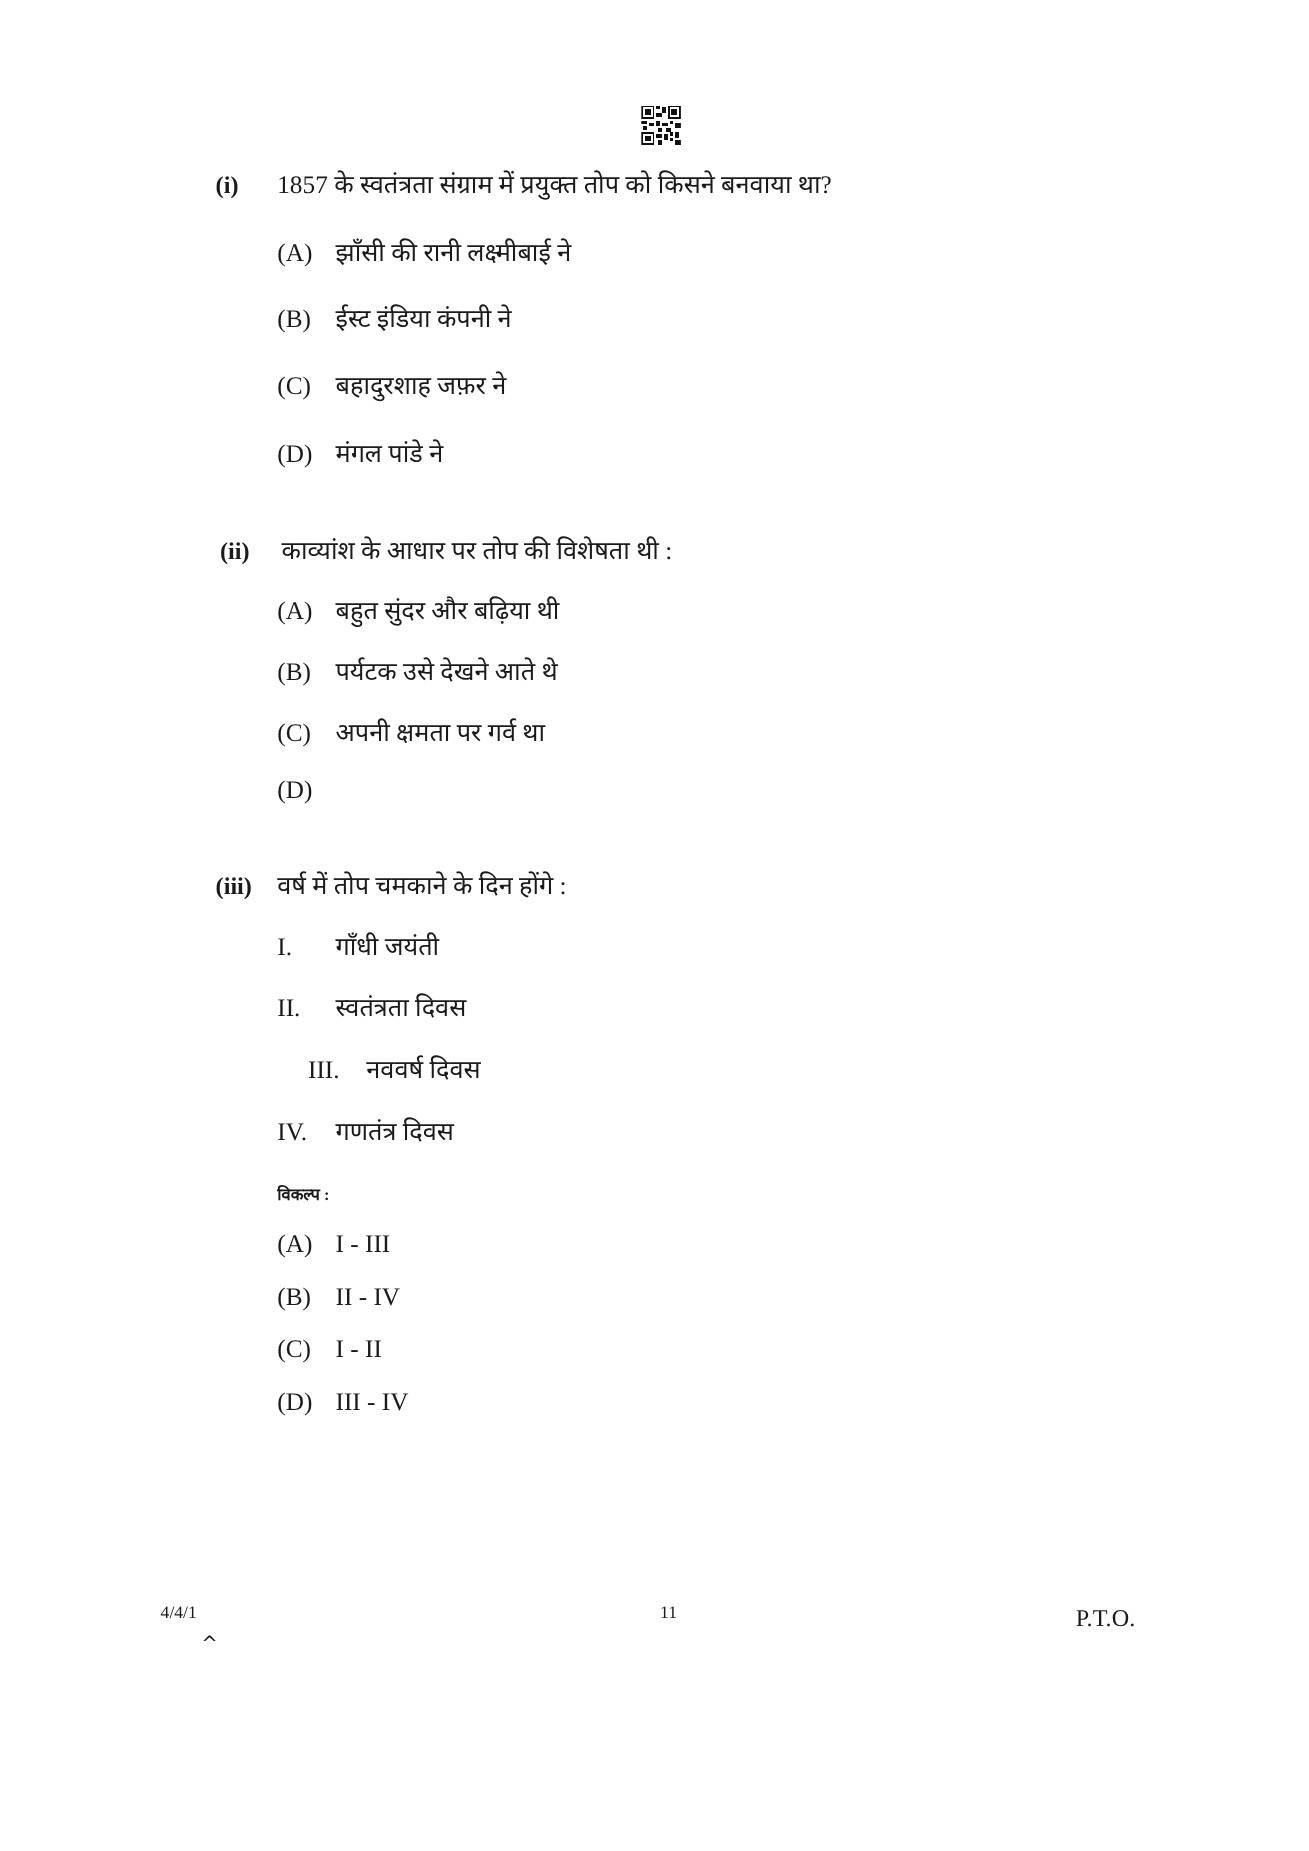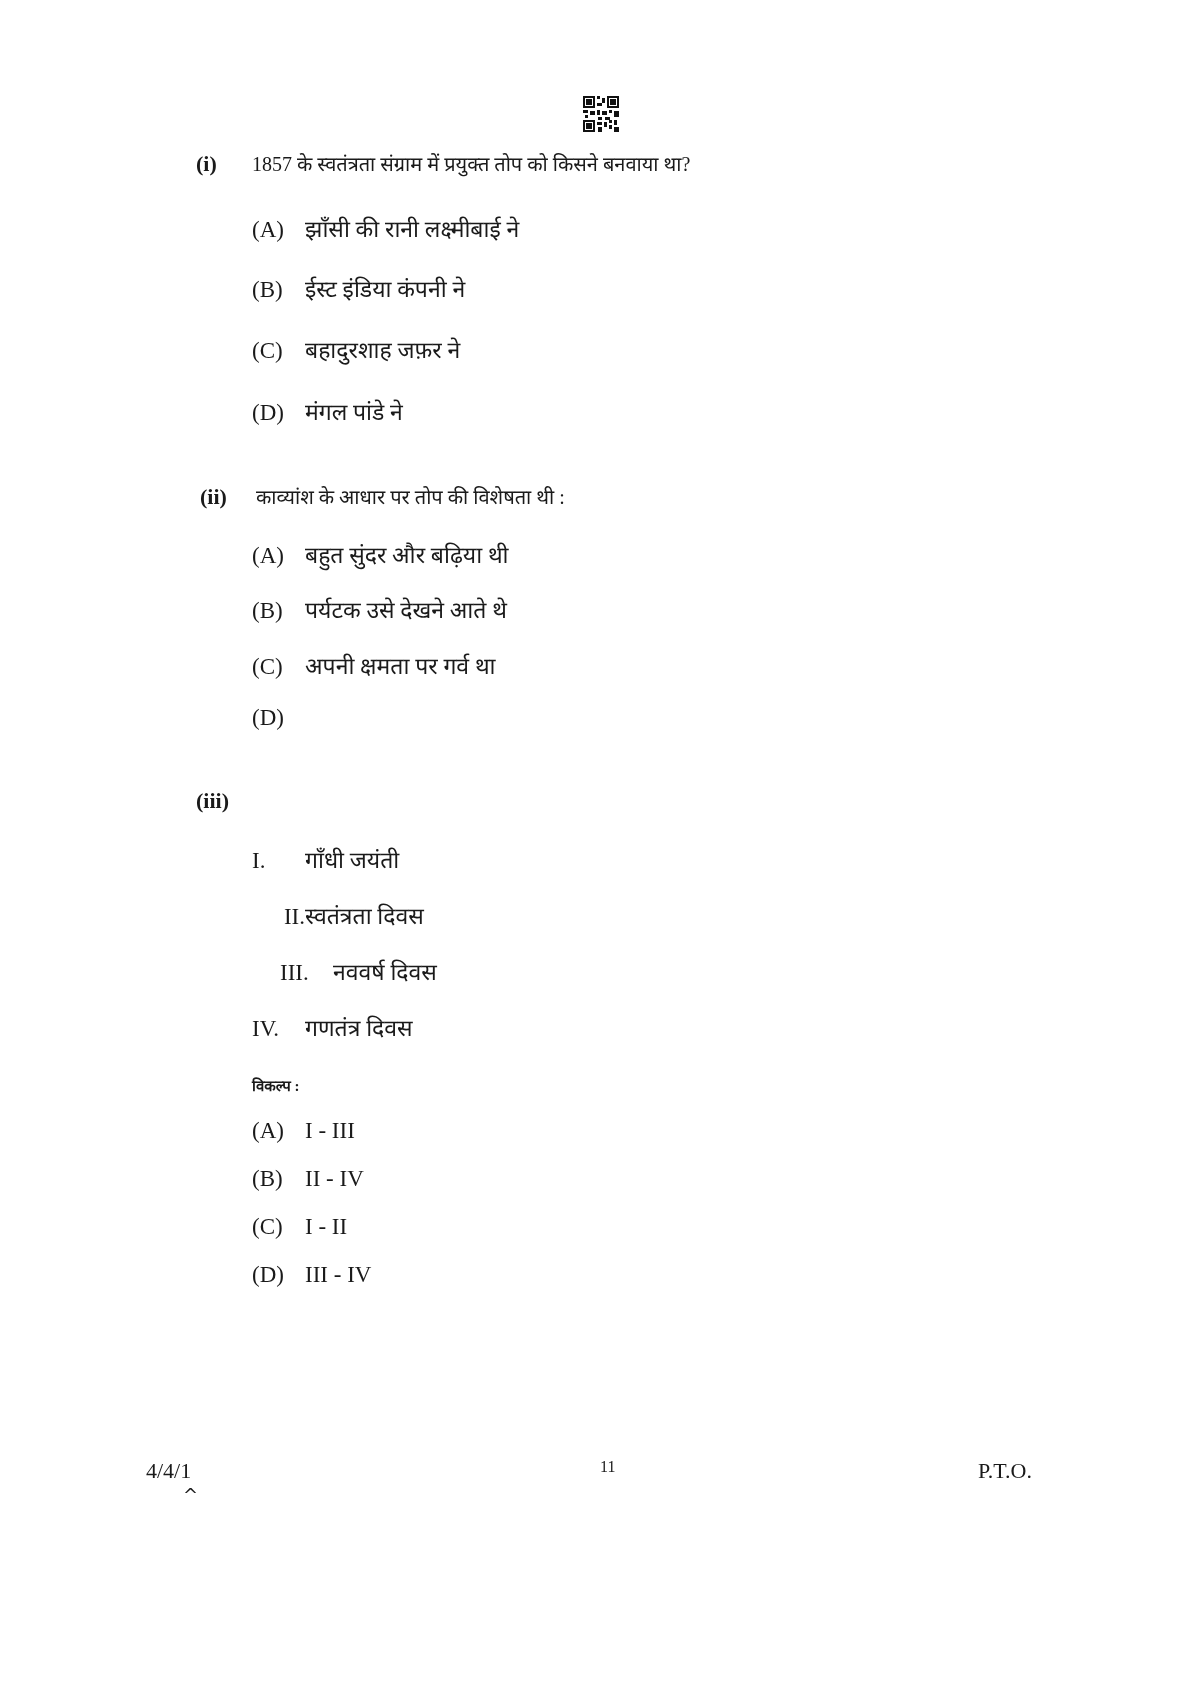--- a/index.html
+++ b/index.html
@@ -28,21 +28,21 @@
       align-items: baseline;
       font-size: 23px;
       white-space: nowrap;
     }
     .q-num {
       font-weight: bold;
       display: inline-block;
       width: 56px;
       font-size: 22px;
     }
-    .q-text { font-size: 20px; }
+    .q-text { font-size: 23px; }
     .opt-row {
       position: absolute;
       left: 252px;
       display: flex;
       align-items: baseline;
       font-size: 23px;
       white-space: nowrap;
     }
     .opt-label {
       display: inline-block;
@@ -70,21 +70,21 @@
       position: absolute;
       left: 252px;
       top: 1075px;
       font-size: 15px;
       font-weight: bold;
     }
     .footer-left {
       position: absolute;
       left: 146px;
       top: 1458px;
-      font-size: 22px;
+      font-size: 16px;
     }
     .footer-caret {
       position: absolute;
       left: 183px;
       top: 1484px;
       font-size: 18px;
       font-family: "DejaVu Sans", sans-serif;
     }
     .footer-center {
       position: absolute;
@@ -172,26 +172,27 @@
   <div class="opt-row" style="top:649px;">
     <span class="opt-label">(C)</span>
     <span>अपनी क्षमता पर गर्व था</span>
   </div>
   <div class="opt-row" style="top:705px;">
     <span class="opt-label">(D)</span>
   </div>
 
   <div class="q-row" style="left:196px; top:788px;">
     <span class="q-num">(iii)</span>
+    <span class="q-text">वर्ष में तोप चमकाने के दिन होंगे :</span>
   </div>
   <div class="opt-row" style="top:843px;">
     <span class="roman-label">I.</span>
     <span>गाँधी जयंती</span>
   </div>
-  <div class="opt-row" style="top:899px;text-align:right;">
+  <div class="opt-row" style="top:899px;">
     <span class="roman-label">II.</span>
     <span>स्वतंत्रता दिवस</span>
   </div>
   <div class="opt-row" style="top:955px;margin-left:28px;">
     <span class="roman-label">III.</span>
     <span>नववर्ष दिवस</span>
   </div>
   <div class="opt-row" style="top:1011px;">
     <span class="roman-label">IV.</span>
     <span>गणतंत्र दिवस</span>

